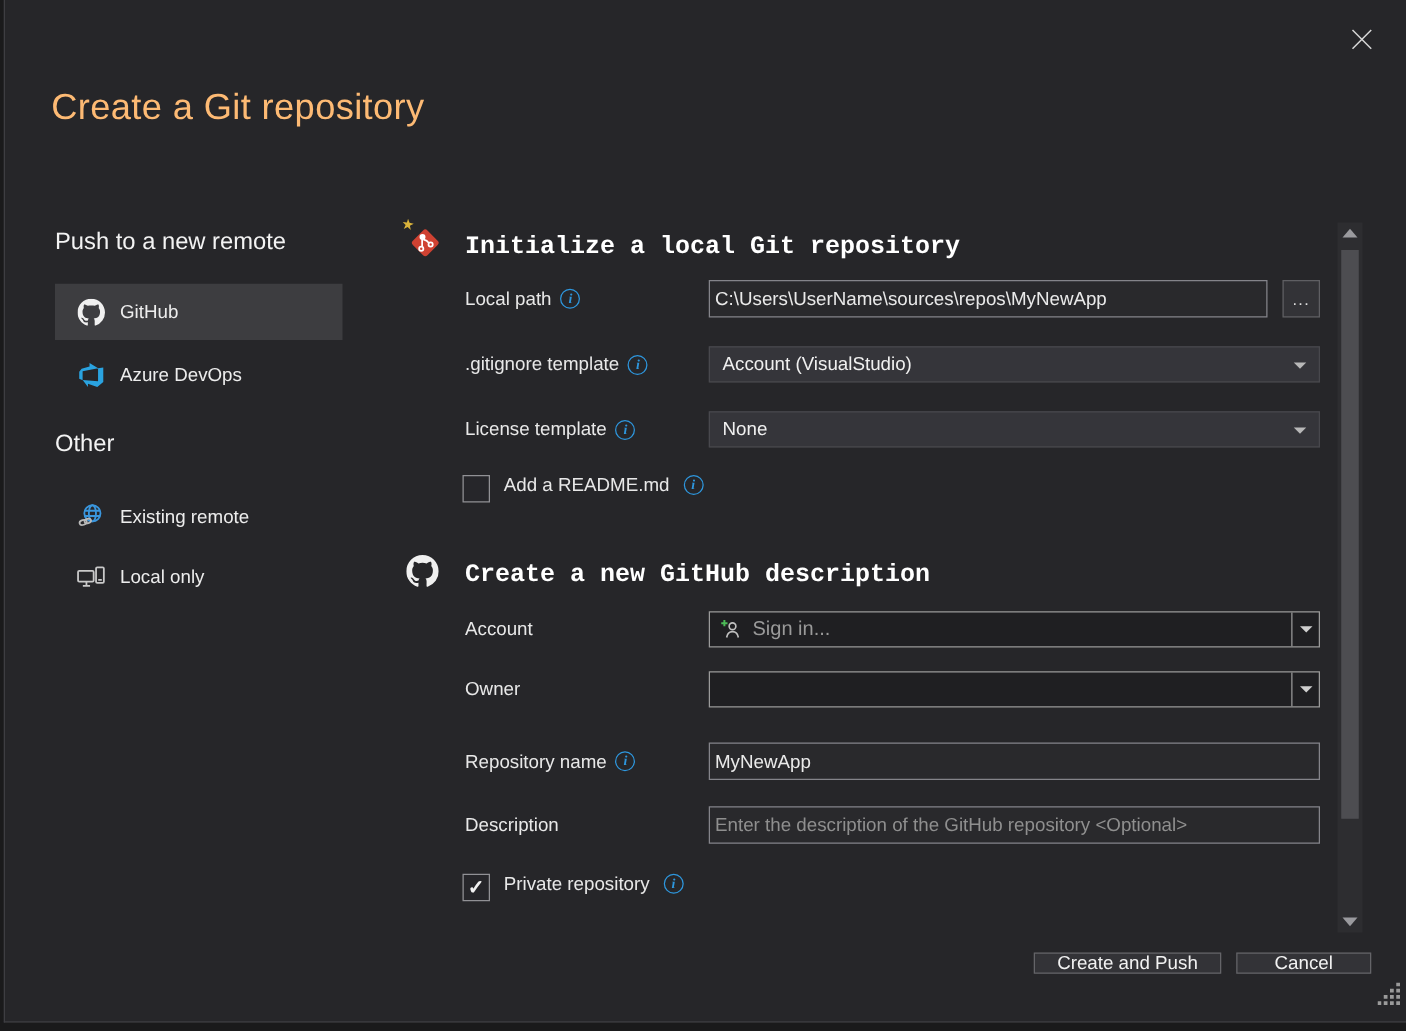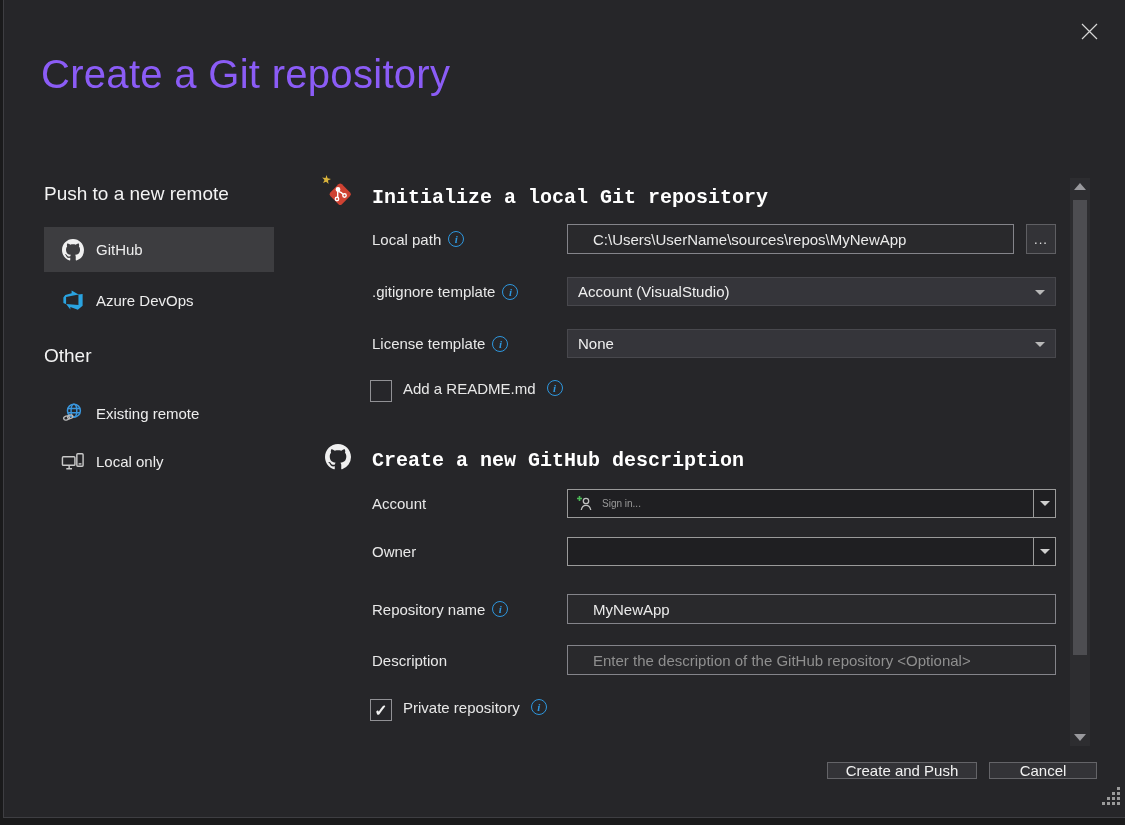--- a/index.html
+++ b/index.html
@@ -1,22 +1,22 @@
 <!DOCTYPE html>
 <html><head>
 <meta charset="utf-8">
 <style>
   * { margin:0; padding:0; box-sizing:border-box; }
   html,body { width:1125px; height:825px; overflow:hidden; background:#1a1a1b;
               font-family:"Liberation Sans", sans-serif; }
   .dialog { position:absolute; left:3px; top:0; width:1122px; height:818px;
             background:#262629; border-left:1px solid #3e3e42; border-bottom:1px solid #3e3e42; }
 
-  .title { position:absolute; left:37px; top:52px; font-size:40px; font-weight:300;
-           color:#8b5cf6; letter-spacing:.3px; }
+  .title { position:absolute; left:37px; top:70px; font-size:29px; font-weight:300;
+           color:#fdba74; letter-spacing:.3px; }
 
   .close-btn { position:absolute; top:16px; right:20px; width:32px; height:30px;
                display:flex; align-items:center; justify-content:center; cursor:pointer; }
 
   
   .nav-heading { position:absolute; left:40px; font-size:19px; color:#f3f3f3; font-weight:400; }
   .nav-item { position:absolute; left:40px; width:230px; display:flex; align-items:center;
               padding-left:17px; gap:11px; font-size:15px; color:#ededed; cursor:pointer; }
   .nav-item.selected { background:#3d3d40; }
   .nav-icon { width:24px; height:24px; flex:none; display:flex; align-items:center; justify-content:center; }
@@ -25,38 +25,38 @@
   .sec-title { position:absolute; left:368px; font-size:20px; font-weight:bold; color:#ffffff;font-family:Liberation Mono, monospace; }
   .sec-icon { position:absolute; }
 
   
   .frow { position:absolute; left:368px; width:684px; display:flex; align-items:center; }
   .flabel { width:195px; flex:none; display:flex; align-items:center; gap:7px;
             font-size:15px; color:#e8e8e8; }
   .ffield { flex:1; display:flex; align-items:stretch; height:100%; }
 
   .txtbox { flex:1; background:#29292c; border:1px solid #84848a; display:flex;
-            align-items:center; padding:0 25px; }
+            align-items:center; padding:0 4px; }
   input.raw { width:100%; background:transparent; border:none; outline:none;
               color:#eaeaea; font:15px "Liberation Sans", sans-serif; }
   input.raw::placeholder { color:#8f8f8f; opacity:1; }
 
   .browse-btn { width:30px; height:100%; margin-left:12px; flex:none; background:#333337;
                 border:1px solid #5f5f63; color:#e0e0e0; display:flex; align-items:center;
                 justify-content:center; font-size:13px; letter-spacing:1px; cursor:pointer; }
 
   .dd { flex:1; background:#35353a; border:1px solid #48484d; display:flex; align-items:center;
         padding:0 10px; color:#f0f0f0; font-size:15px; position:relative; cursor:pointer; }
   .dd-arrow { position:absolute; right:10px; top:50%; margin-top:-2px; width:0; height:0;
               border-left:5px solid transparent; border-right:5px solid transparent;
               border-top:5px solid #b8b8b8; }
 
   .combo { flex:1; border:1px solid #9a9a9a; background:#1f1f22; display:flex; align-items:stretch; }
   .combo-main { flex:1; display:flex; align-items:center; gap:9px; padding:0 8px;
-                color:#9a9a9a; font-size:10px; }
+                color:#9a9a9a; font-size:16px; }
   .combo-arrow { width:22px; flex:none; border-left:1px solid #9a9a9a; display:flex;
                  align-items:center; justify-content:center; cursor:pointer; }
   .tri-down { width:0; height:0; border-left:5px solid transparent; border-right:5px solid transparent;
               border-top:5px solid #cfcfcf; }
 
   .crow { position:absolute; left:366px; display:flex; align-items:flex-start; gap:11px;
           font-size:15px; color:#e8e8e8; }
   .cb { width:22px; height:22px; flex:none; border:1px solid #919195; background:#26262a;
         display:flex; align-items:center; justify-content:center; color:#f2f2f2;
         font-size:16px; font-weight:bold; cursor:pointer; }

